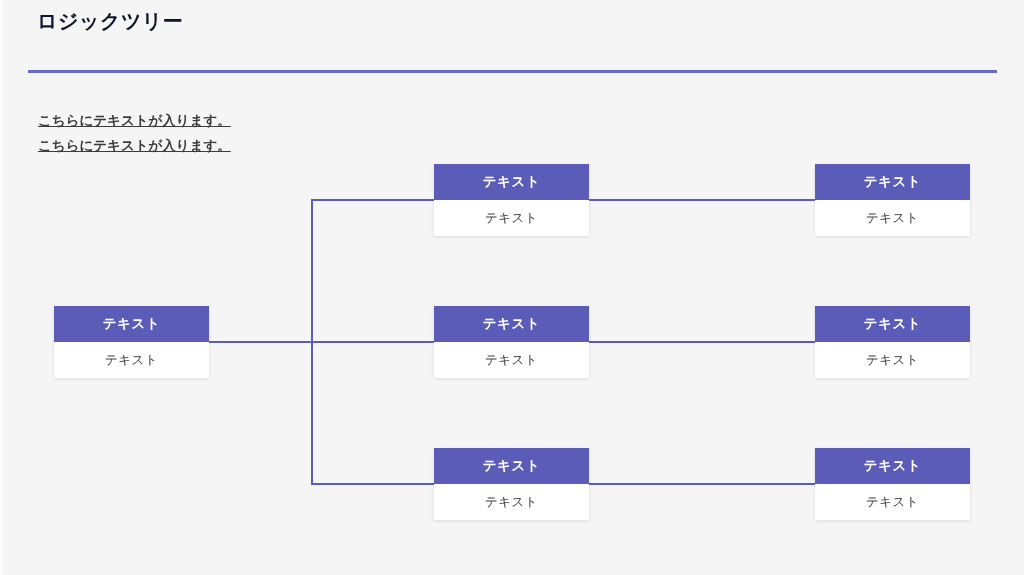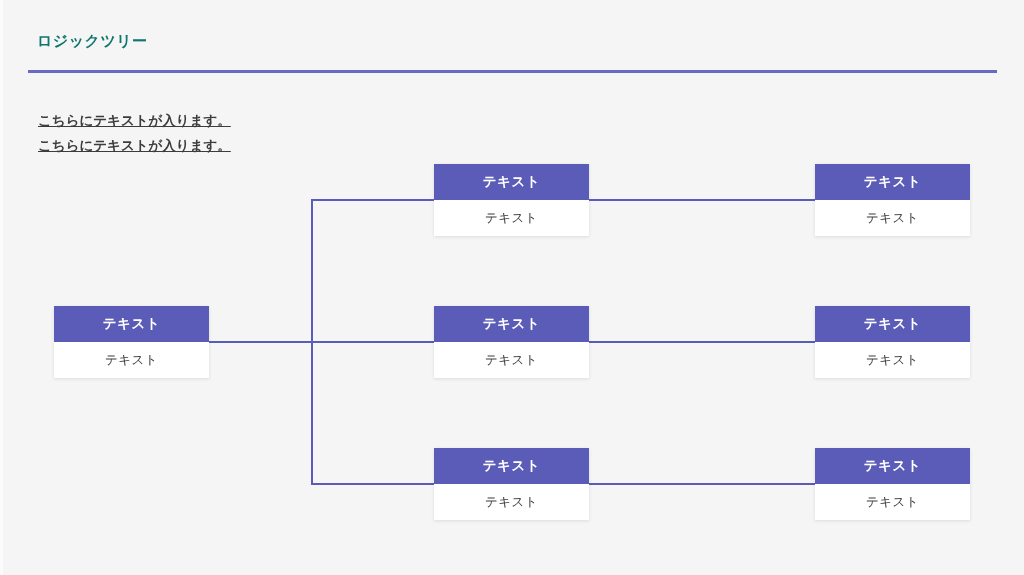--- a/index.html
+++ b/index.html
@@ -27,24 +27,24 @@
   .slide {
     position: absolute;
     left: 0; top: 0;
     width: 1024px; height: 575px;
   }
 
   
   .title {
     position: absolute;
     left: 37px;
-    top: 32px;
-    font-size: 15px;
+    top: 8px;
+    font-size: 20px;
     font-weight: bold;
-    color: #0f766e;
+    color: #0f172a;
     letter-spacing: 0.5px;
     white-space: nowrap;
   }
   .title-rule {
     position: absolute;
     left: 28px;
     top: 70px;
     width: 969px;
     height: 3px;
     background: #6a6ac4;

